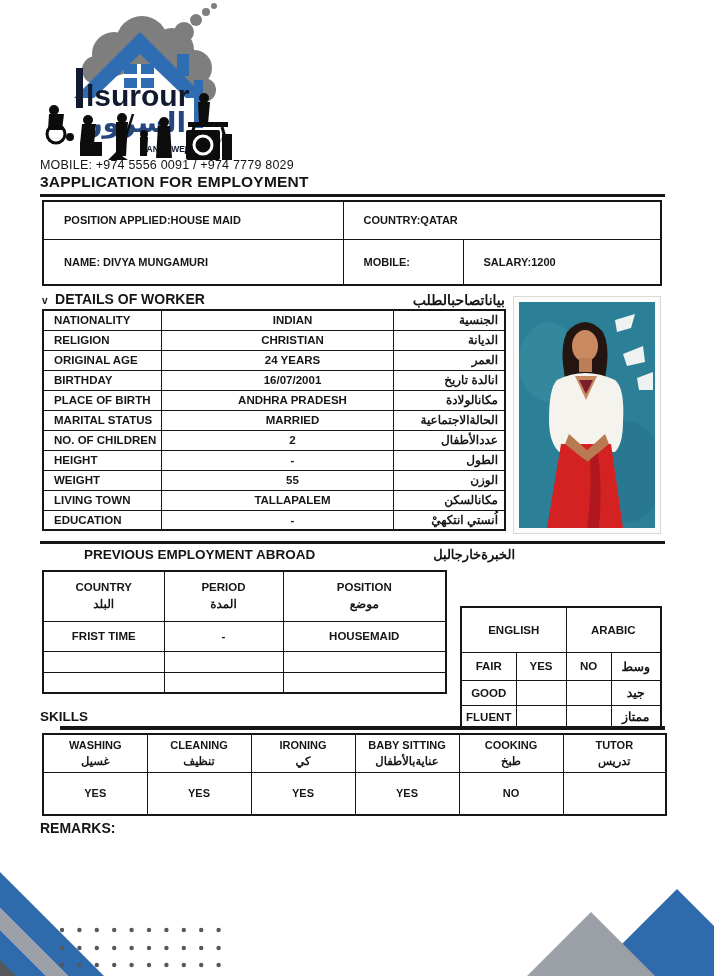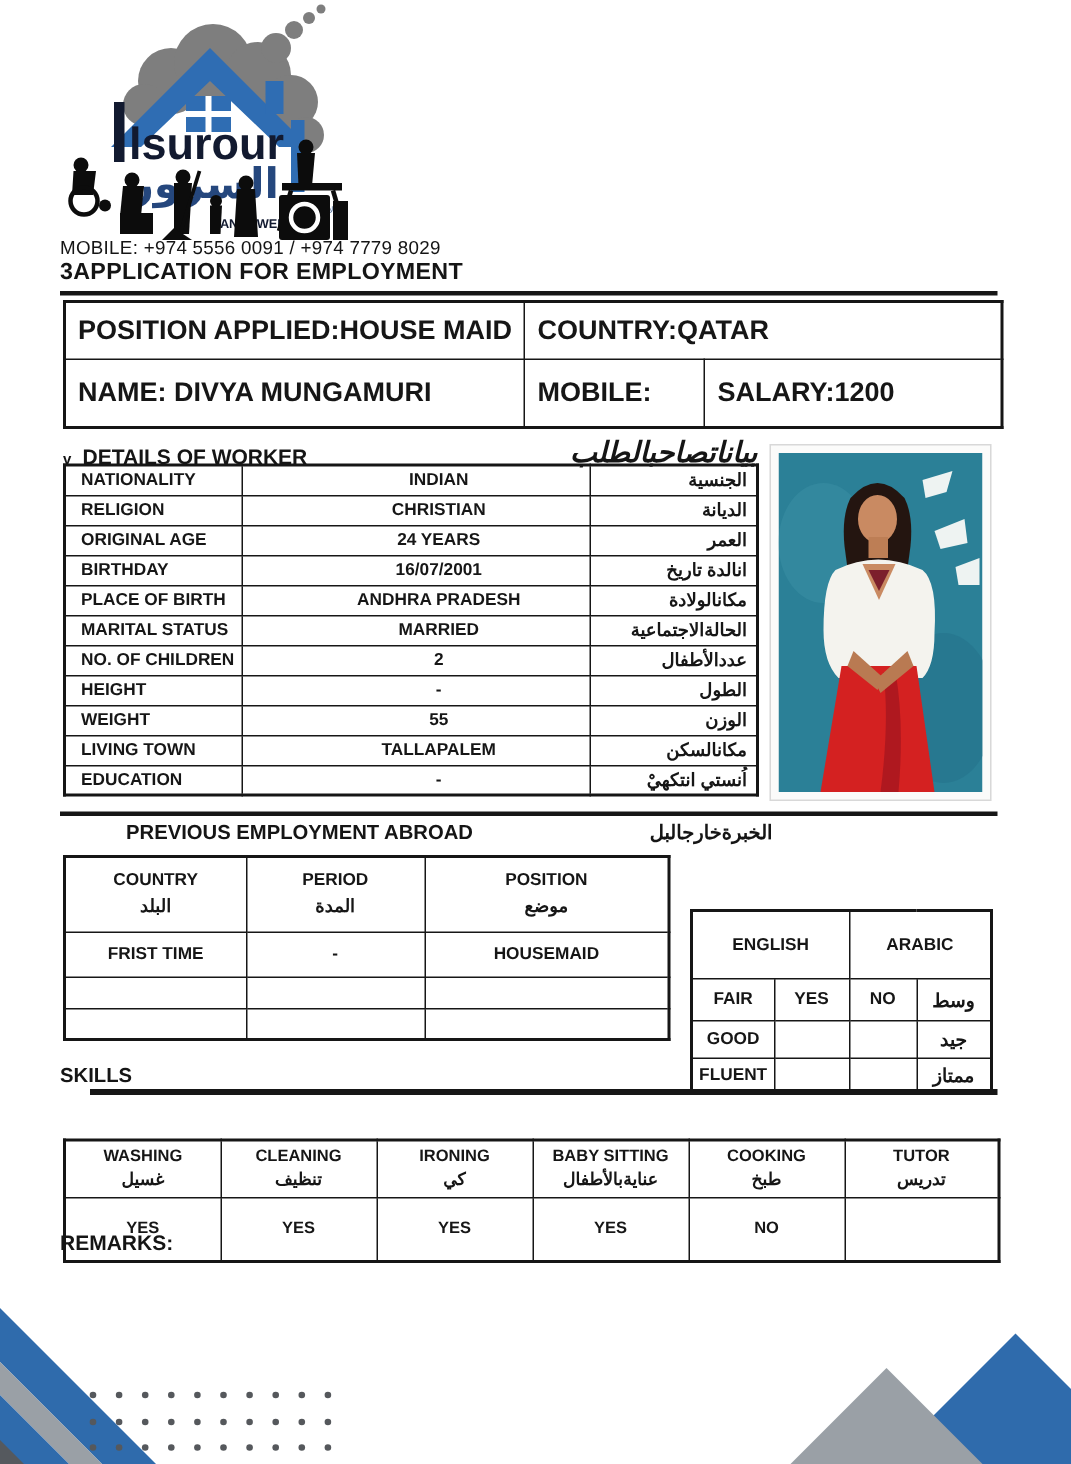--- a/index.html
+++ b/index.html
@@ -13,26 +13,26 @@
   .rule-title{left:40px;top:194px;width:625px;}
   .rule-prev{left:40px;top:541px;width:625px;}
   .rule-skills{left:60px;top:726px;width:605px;height:3.5px;}
   
   table{border-collapse:collapse;table-layout:fixed;}
   td,th{border:1px solid #161616;font-size:12px;font-weight:600;color:#161616;
         overflow:hidden;white-space:nowrap;}
   .tbl-outer{border:2.5px solid #161616;}
   
   .app-table{left:42px;top:200px;}
-  .app-table td{padding:0 8px;font-size:18px;}
+  .app-table td{padding:0 20px;font-size:11px;}
   
   .details-head{left:42px;top:290px;width:463px;display:flex;justify-content:space-between;align-items:flex-end;text-align:right;}
   .details-head .v{font-size:10px;font-weight:600;margin-right:3px;}
   .details-head .en{font-size:14px;font-weight:700;}
-  .details-head .ar{font-size:19px;font-weight:700;direction:rtl;font-style:italic;}
+  .details-head .ar{font-size:14px;font-weight:700;direction:rtl;}
   .details-table{left:42px;top:309px;}
   .details-table td{font-size:11.5px;}
   .details-table td.lbl{padding-left:10px;}
   .details-table td.val{text-align:center;padding-left:32px;}
   .details-table td.ar{text-align:right;padding-right:6px;direction:rtl;font-size:12px;}
   
   .photo-frame{left:513px;top:296px;width:148px;height:238px;background:#fbfbfa;
                border:1px solid #d8d8d8;box-sizing:border-box;padding:5px;}
   
   .prev-head{left:42px;top:547px;width:431px;display:flex;justify-content:space-between;align-items:flex-end;padding-left:42px;}
@@ -41,21 +41,21 @@
   .emp-table{left:42px;top:570px;}
   .emp-table td{text-align:center;font-size:11.5px;}
   .emp-table .hdr div{line-height:1.35;}
   .emp-table .hdr .ar{direction:rtl;font-size:12px;}
   
   .lang-table{left:460px;top:578px;margin-top:28px;}
   .lang-table td{text-align:center;font-size:11.5px;}
   .lang-table td.ar{direction:rtl;font-size:12.5px;}
   
   .skills-title{left:40px;top:709px;font-size:13.5px;font-weight:700;}
-  .skills-table{left:42px;top:759px;}
+  .skills-table{left:42px;top:733px;}
   .skills-table td{text-align:center;font-size:11px;}
   .skills-table .hdr div{line-height:1.4;}
   .skills-table .hdr .ar{direction:rtl;font-size:11.5px;}
   .remarks{left:40px;top:820px;font-size:14px;font-weight:700;}
   .decor{left:0;top:0;pointer-events:none;}
 </style>
 </head>
 <body>
 
 <svg class="abs" style="left:36px;top:2px;" width="222" height="158" viewBox="0 0 222 158">

